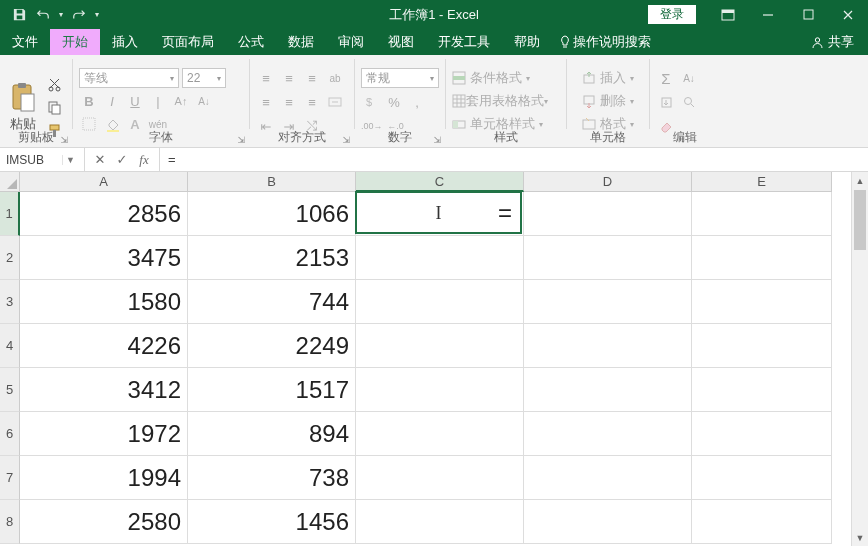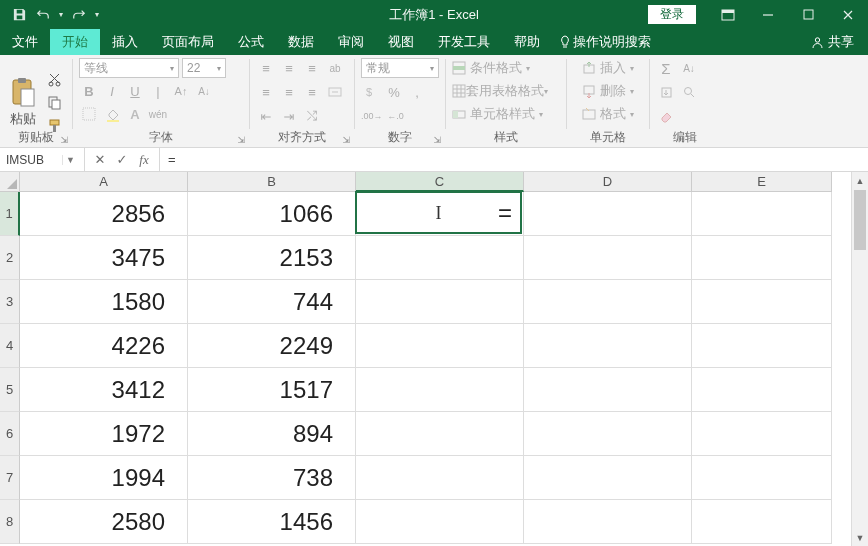--- a/index.html
+++ b/index.html
@@ -6,25 +6,25 @@
 body{width:868px;height:546px;background:#fff;overflow:hidden;font-size:12px;color:#444}
 .titlebar{height:29px;background:#0e6637;display:flex;align-items:center;color:#fff;position:relative}
 .qat{display:flex;align-items:center;gap:2px;padding-left:8px;height:100%}
 .qat-btn{width:22px;height:22px;display:flex;align-items:center;justify-content:center;opacity:.85}
 .title-center{position:absolute;left:50%;transform:translateX(-50%);font-size:13px;opacity:.95}
 .win-controls{margin-left:auto;display:flex;align-items:center;height:100%}
 .login-btn{background:#fff;color:#0e6637;padding:1px 12px;font-size:12px;margin-right:12px}
 .win-btn{width:40px;height:100%;display:flex;align-items:center;justify-content:center;opacity:.9}
 .tabs{height:26px;background:#0e6637;display:flex;align-items:stretch;color:#fff;font-size:13px}
 .tab{padding:0 12px;display:flex;align-items:center;cursor:pointer}
-.tab.active{background:#5eead4;color:#1e7a46}
+.tab.active{background:#f0abfc;color:#1e7a46}
 .tell-me{display:flex;align-items:center;gap:1px;margin-left:6px}
 .share{margin-left:auto;padding:0 14px;display:flex;align-items:center;gap:4px}
 .ribbon{height:93px;background:#f3f3f3;border-bottom:1px solid #d8d8d8;display:flex}
-.group{display:flex;flex-direction:column;padding:3px 6px 1px;position:relative}
+.group{display:flex;flex-direction:column;padding:13px 6px 1px;position:relative}
 .group-sep{width:1px;background:#dadada;margin:4px 0 18px}
 .group-label{position:absolute;bottom:1px;left:0;right:0;text-align:center;font-size:12px;color:#666}
 .group-label .dlauncher{position:absolute;right:4px;bottom:1px;font-size:9px;color:#888}
 .group-body{flex:1;display:flex;gap:4px}
 .big-btn{width:34px;display:flex;flex-direction:column;align-items:center;justify-content:center;gap:3px;color:#555}
 .vstack{display:flex;flex-direction:column;gap:3px;justify-content:center}
 .hstack{display:flex;gap:3px;align-items:center}
 .rb-btn{min-width:20px;height:20px;display:flex;align-items:center;justify-content:center;color:#6a6a6a;font-size:13px}
 .rb-btn.disabled{opacity:.5}
 .combo{height:20px;border:1px solid #c8c8c8;background:#fff;display:flex;align-items:center;padding:0 4px;color:#999;font-size:12px}
@@ -40,21 +40,21 @@
 .corner{width:20px;height:20px;border-right:1px solid #ccc;border-bottom:1px solid #ccc;background:#eee;position:relative}
 .corner::after{content:"";position:absolute;right:2px;bottom:2px;border:5px solid transparent;border-right-color:#b7b7b7;border-bottom-color:#b7b7b7}
 .col-headers{display:flex;height:20px}
 .col-h{border-right:1px solid #ccc;border-bottom:1px solid #ccc;background:#eee;display:flex;align-items:center;justify-content:center;font-size:13px;color:#555}
 .col-h.sel{background:#d9e7dc;border-bottom:2px solid #217346}
 .row-headers{width:20px}
 .row-h{border-right:1px solid #ccc;border-bottom:1px solid #ddd;background:#eee;display:flex;align-items:center;justify-content:center;font-size:13px;color:#555}
 .row-h.sel{background:#d9e7dc;border-right:2px solid #217346}
 .cells{position:relative}
 .row{display:flex}
-.cell{border-right:1px solid #ddd;border-bottom:1px solid #ddd;display:flex;align-items:center;justify-content:flex-end;padding:0 22px;font-size:24px;font-family:"DengXian","Microsoft YaHei",sans-serif;font-weight:300;color:#222}
+.cell{border-right:1px solid #ddd;border-bottom:1px solid #ddd;display:flex;align-items:center;justify-content:flex-end;padding:0 6px;font-size:24px;font-family:"DengXian","Microsoft YaHei",sans-serif;font-weight:300;color:#222}
 .active-cell{position:absolute;border:2px solid #217346;pointer-events:none;display:flex;align-items:center}
 .active-cell .eq{margin-left:auto;margin-right:8px;font-size:24px;color:#222}
 .active-cell .cursor{position:absolute;left:50%;top:50%;transform:translate(-50%,-50%);font-family:serif;font-size:18px;color:#333}
 .vscroll{position:absolute;right:0;top:0;width:17px;height:100%;background:#f1f1f1;border-left:1px solid #dcdcdc}
 .vscroll .arrow{height:17px;display:flex;align-items:center;justify-content:center;font-size:9px;color:#666}
 .vscroll .thumb{position:absolute;left:2px;right:2px;top:18px;height:60px;background:#c8c8c8}
 svg{display:block}
 </style>
 </head>
 <body>

